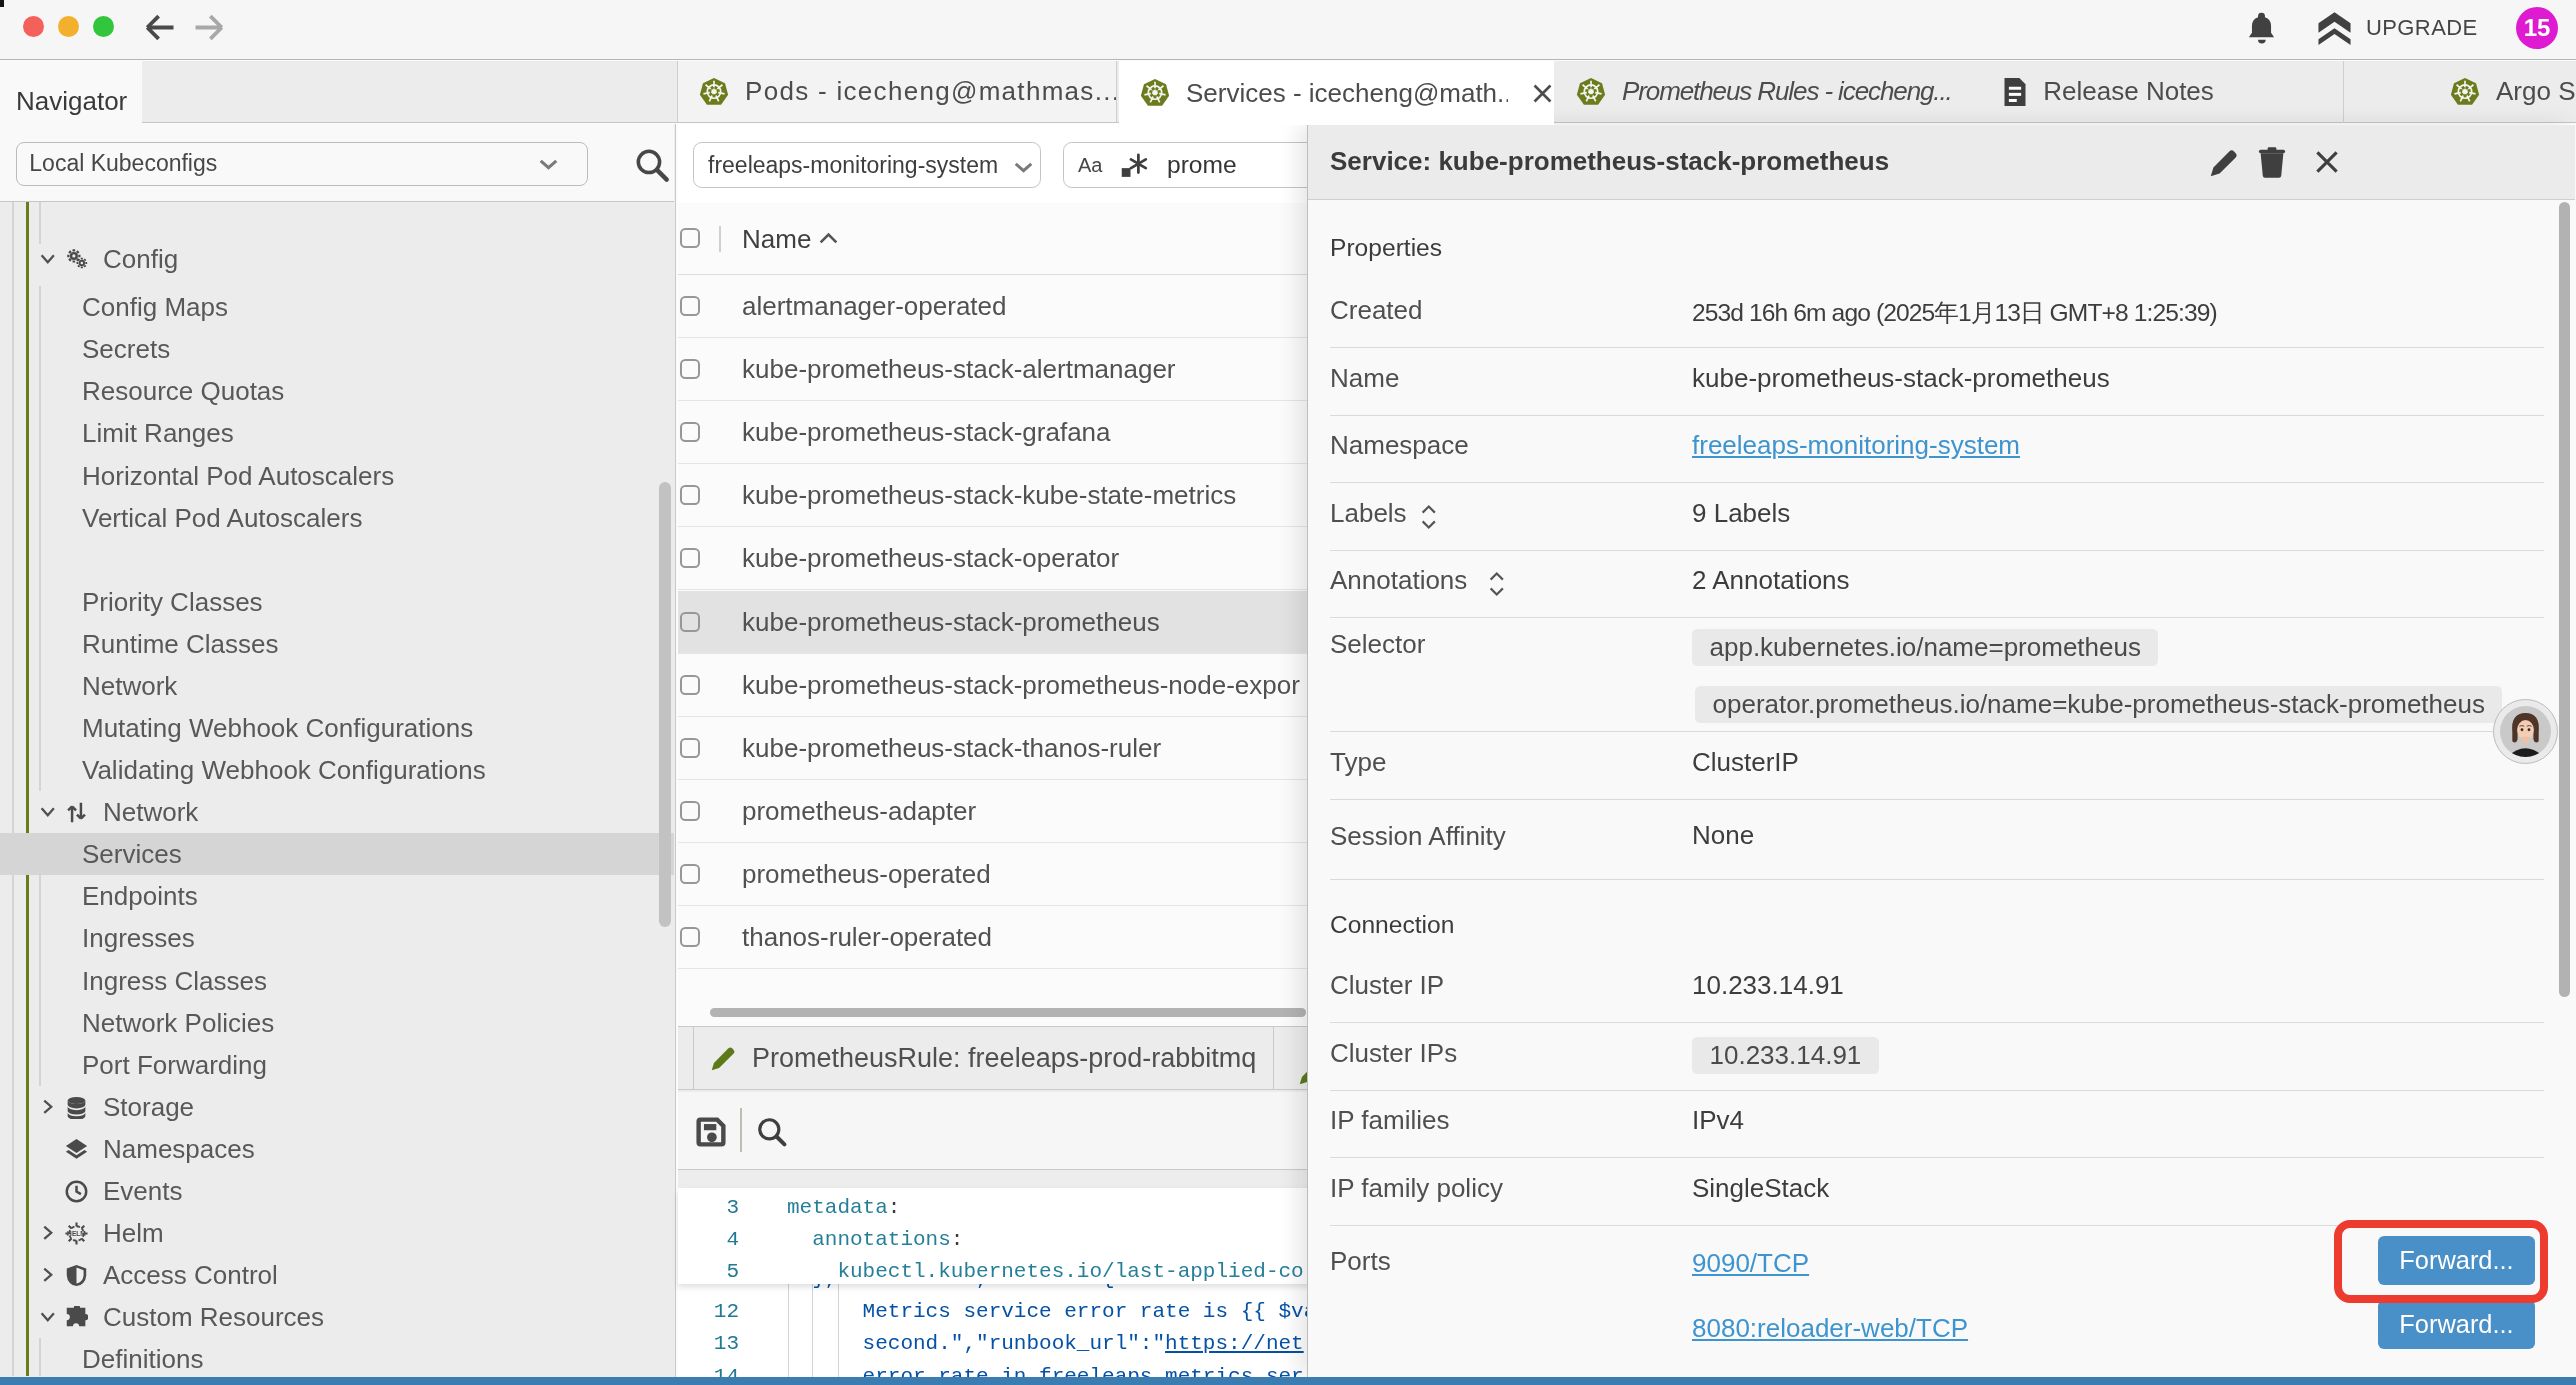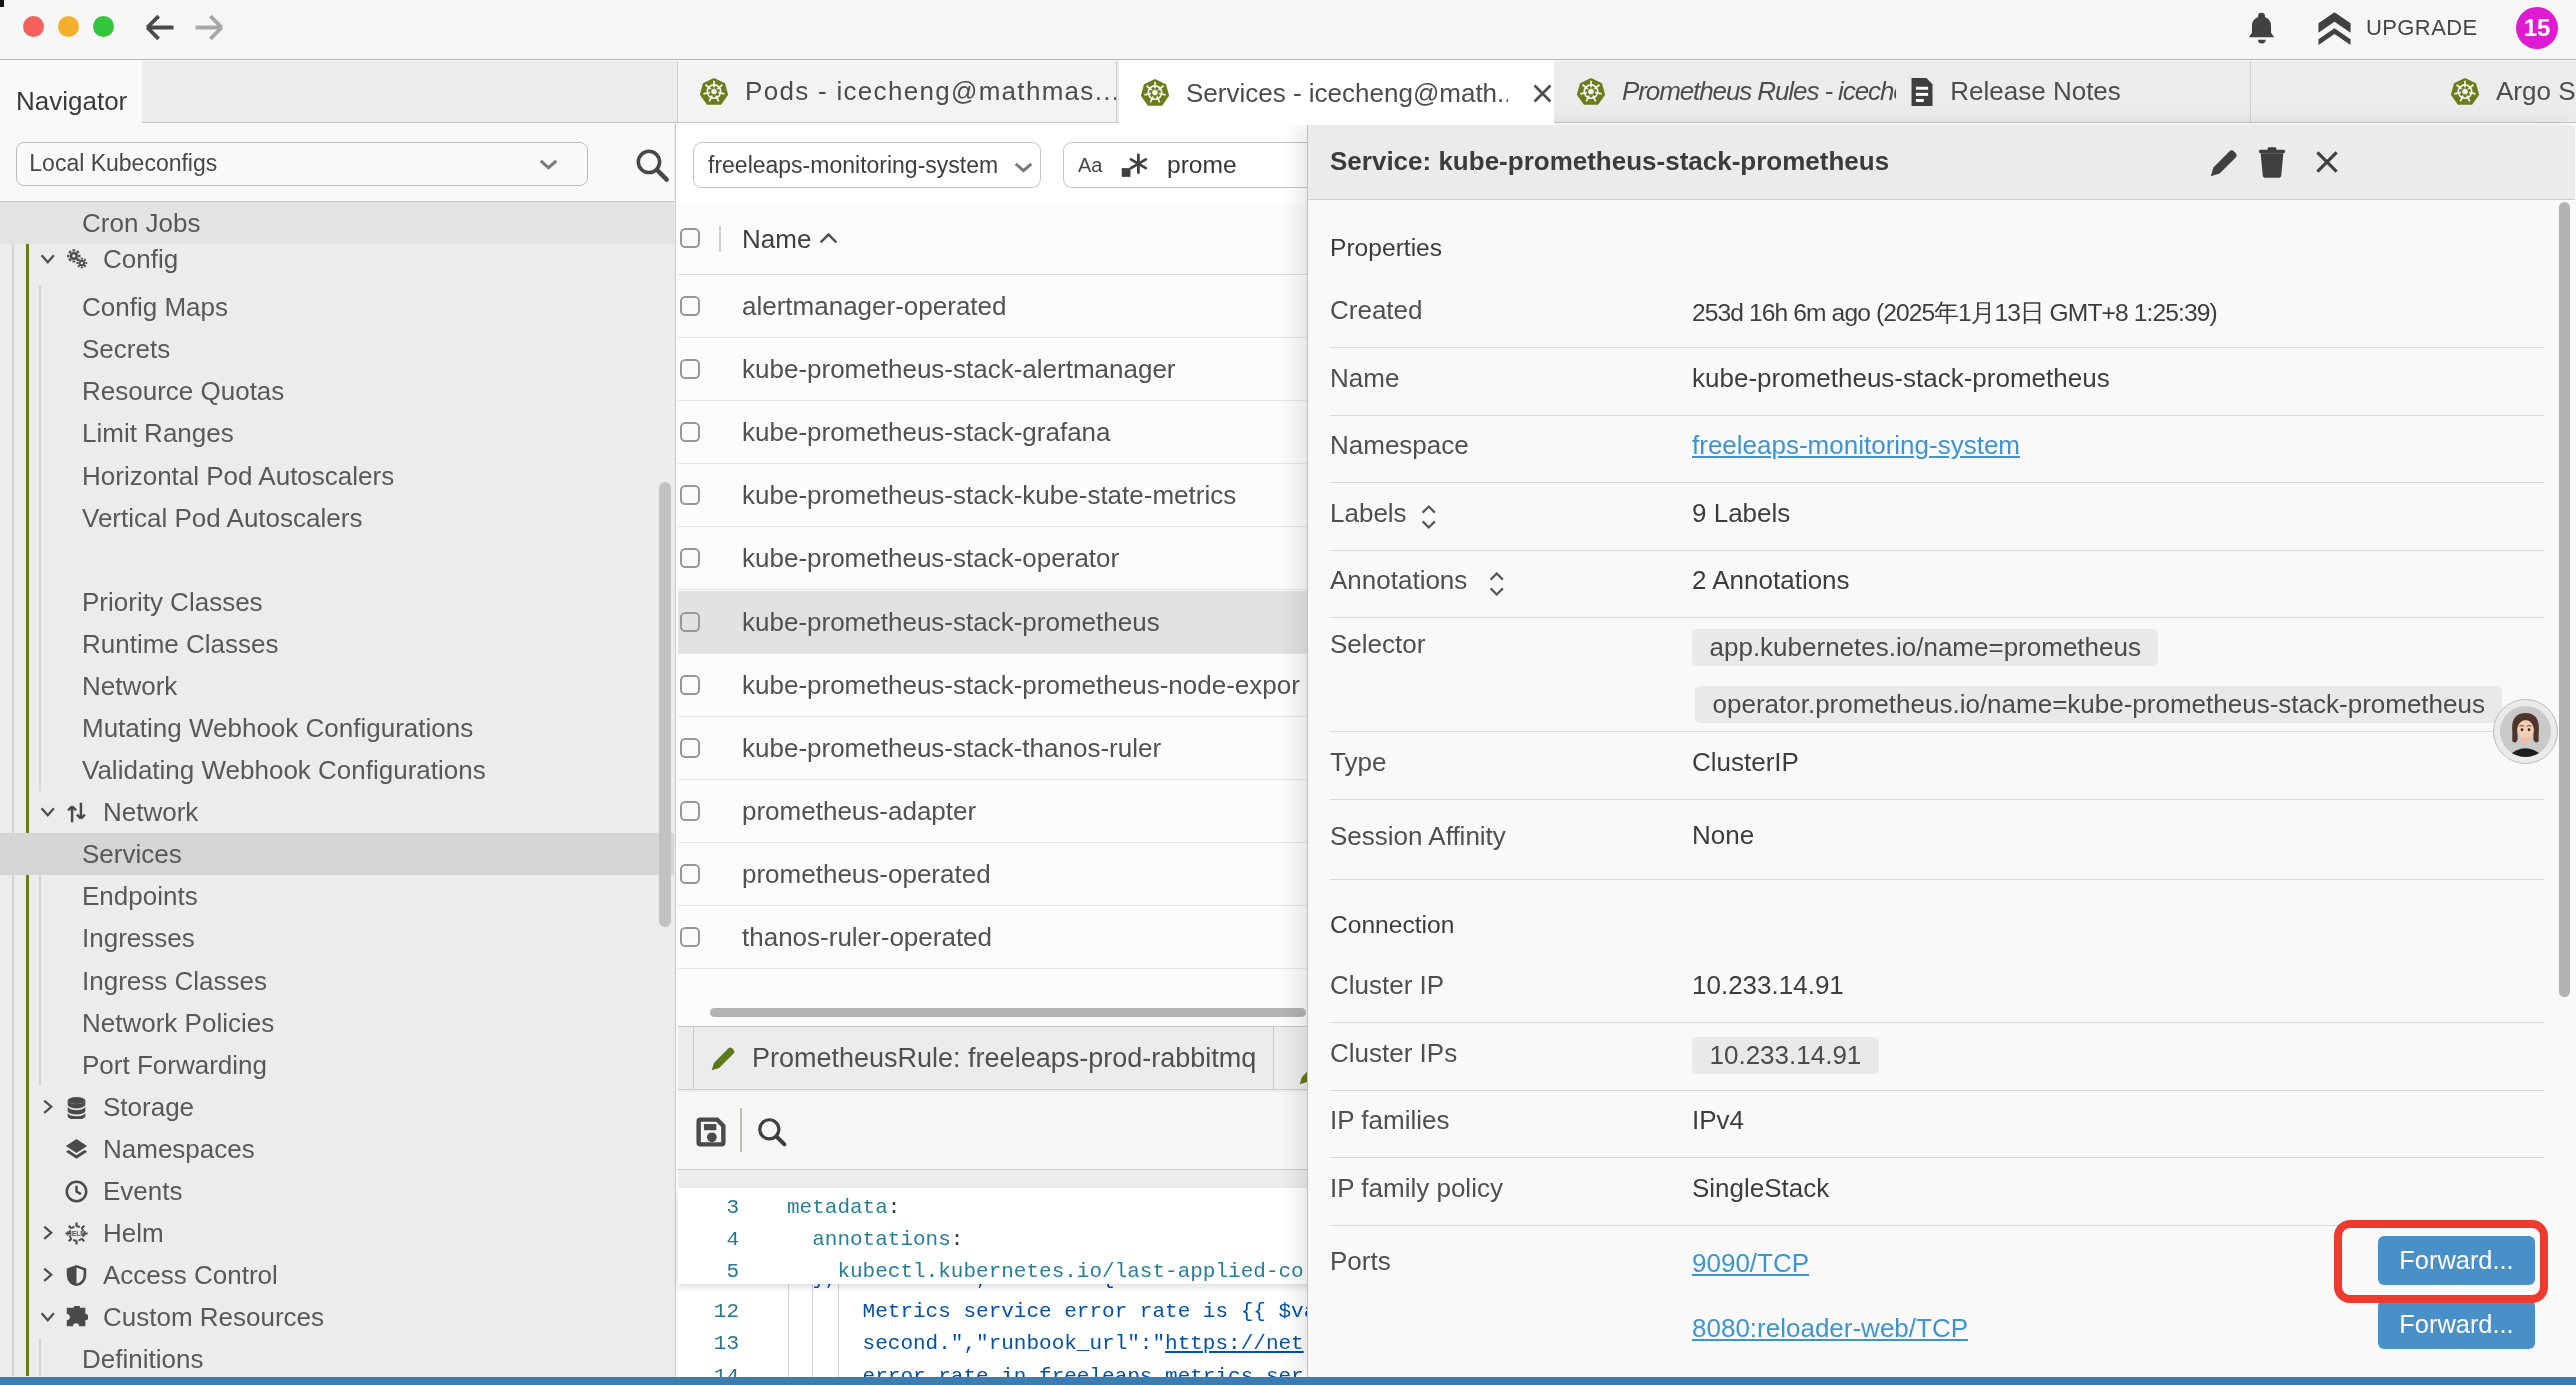--- a/index.html
+++ b/index.html
@@ -123,21 +123,21 @@
       <svg style="margin-left:23px; flex:0 0 auto;" width="23" height="23" viewBox="0 0 26 26">
           <path d="M4 4 L22 22 M22 4 L4 22" stroke="#4c4c4c" stroke-width="3"></path>
         </svg>
     </div>
     <div class="tab gray" style="left:1555px; width:446px; border-right:1.8px solid #cecece; padding-left:21px; font-style:italic;">
       <svg class="kicon" viewBox="0 0 34 34">
           <use href="#k8s"></use>
         </svg>
       <span class="tlabel" style="letter-spacing:-1.1px;">Prometheus Rules - icecheng...</span>
     </div>
-    <div class="tab gray" style="left:1896px; width:355px; border-right:1.8px solid #cecece; padding-left:12.3px;">
+    <div class="tab gray" style="left:1989px; width:355px; border-right:1.8px solid #cecece; padding-left:12.3px;">
       <svg style="width:28px;height:32px;margin-right:14px;flex:0 0 auto;" viewBox="0 0 32 36">
           <path d="M4 2 h17 l7 7 v25 h-24 z" fill="#3f3f3f"></path>
           <rect x="9" y="12" width="14" height="3.4" fill="#fff"></rect>
           <rect x="9" y="19" width="14" height="3.4" fill="#fff"></rect>
           <rect x="9" y="26" width="9" height="3.4" fill="#fff"></rect>
         </svg>
       <span class="tlabel">Release Notes</span>
     </div>
     <div class="tab gray" style="left:2360px; width:216px; padding-left:90px;">
       <svg class="kicon" viewBox="0 0 34 34">
@@ -158,23 +158,20 @@
           <path d="M27 27 L38 38" stroke="#474747" stroke-width="5" stroke-linecap="round"></path>
         </svg>
     </div>
     <div id="tree">
         <div class="guide" style="left:12.3px; top:0; height:1174px;"></div>
         <div id="oliveline" style="top:0; height:1174px;"></div>
         <div class="guide" style="left:39px; top:0; height:42px;"></div>
         <div class="guide" style="left:39px; top:84px; height:505px;"></div>
         <div class="guide" style="left:39px; top:631px; height:253px;"></div>
         <div class="guide" style="left:39px; top:1136px; height:38px;"></div>
-        <div class="trow" style="top:0px;background:#e3e3e3;">
-          <span class="lbl" style="left:82px;">Cron Jobs</span>
-        </div>
         <div class="trow" style="top:36px;padding-left:48px;">
           <svg class="tchev" viewBox="0 0 20 20">
             <path d="M3 6 L10 14 L17 6" stroke="#4f4f4f" stroke-width="2.6" fill="none"></path>
           </svg>
           <svg class="ticon" viewBox="0 0 26 26">
             <g fill="#4a4a4a">
               <circle cx="10" cy="9" r="4.6"></circle>
               <circle cx="10" cy="9" r="1.8" fill="#ededed"></circle>
               <g stroke="#4a4a4a" stroke-width="3">
                 <path d="M10 1.5 V4 M10 14 V16.5 M2.5 9 H5 M15 9 H17.5 M4.7 3.7 L6.5 5.5 M13.5 12.5 L15.3 14.3 M4.7 14.3 L6.5 12.5 M13.5 5.5 L15.3 3.7"></path>

